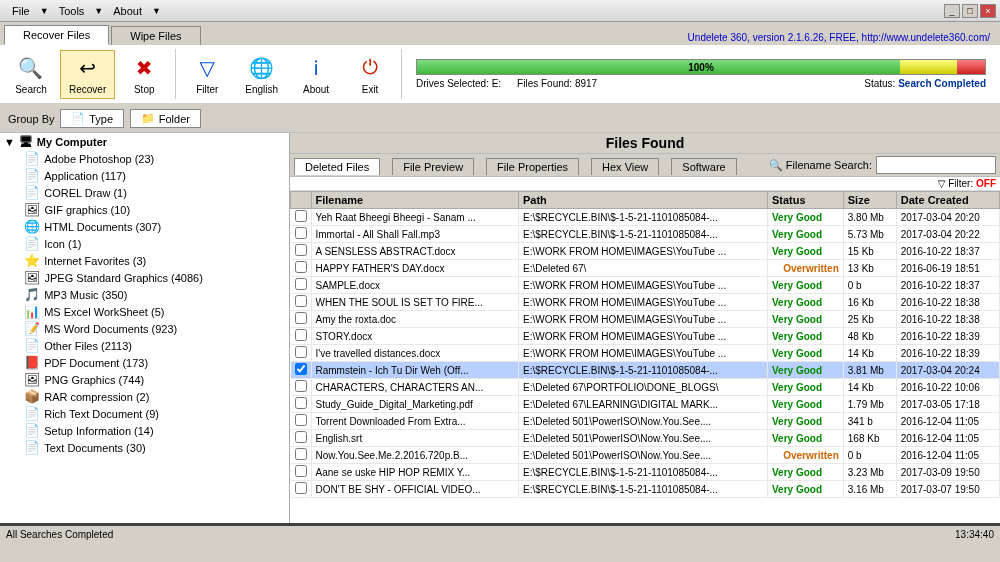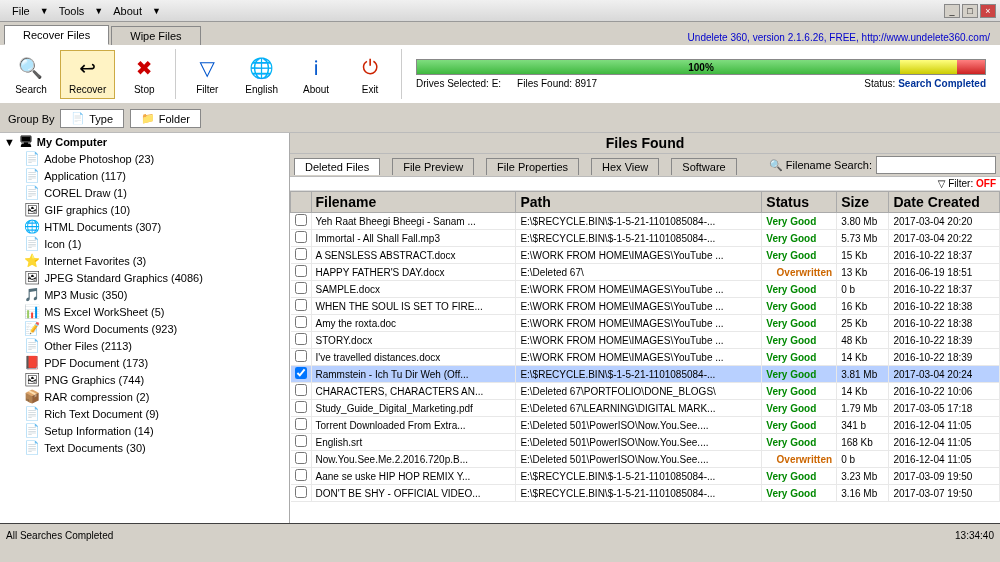--- a/index.html
+++ b/index.html
@@ -62,30 +62,30 @@
     .search-box-area { margin-left: auto; display: flex; align-items: center; gap: 4px; padding-bottom: 2px; }
     .search-input { width: 120px; height: 18px; border: 1px solid #888; font-size: 10px; padding: 0 2px; }
 
     
     .filter-bar { text-align: right; padding: 1px 4px; font-size: 10px; background: white; border-bottom: 1px solid #ddd; }
     .filter-off { color: red; font-weight: bold; }
 
     
     .files-table-wrapper { flex: 1; overflow: auto; }
     .files-table { width: 100%; border-collapse: collapse; font-size: 10px; }
-    .files-table th { background: #d4d0c8; border: 1px solid #aaa; padding: 2px 4px; text-align: left; position: sticky; top: 0; font-size: 14px; cursor: pointer; white-space: nowrap; }
+    .files-table th { background: #d4d0c8; border: 1px solid #aaa; padding: 2px 4px; text-align: left; position: sticky; top: 0; font-size: 11px; cursor: pointer; white-space: nowrap; }
     .files-table td { border-bottom: 1px solid #e8e8e8; border-right: 1px solid #e8e8e8; padding: 1px 4px; white-space: nowrap; font-size: 10px; }
     .files-table tr.highlighted td { background: #b8d0ff; }
     .status-good { color: #008800; font-weight: bold; }
     .status-overwritten { color: #cc6600; font-weight: bold; text-align: right; }
     .check-cell { width: 20px; text-align: center; }
     .row-checkbox { width: 12px; height: 12px; }
 
     
-    .status-bar { background: #d4d0c8; border-top: 1px solid #404040; padding: 2px 6px; display: flex; justify-content: space-between; font-size: 10px; height: 20px; align-items: flex-end; }
+    .status-bar { background: #d4d0c8; border-top: 3px solid #404040; padding: 2px 6px; display: flex; justify-content: space-between; font-size: 10px; height: 20px; align-items: center; }
 
     
     ::-webkit-scrollbar { width: 14px; height: 14px; }
     ::-webkit-scrollbar-track { background: #d4d0c8; }
     ::-webkit-scrollbar-thumb { background: #a0a0a0; border: 1px solid #888; }
   </style>
 </head>
 <body>
 
 <div class="title-bar">

